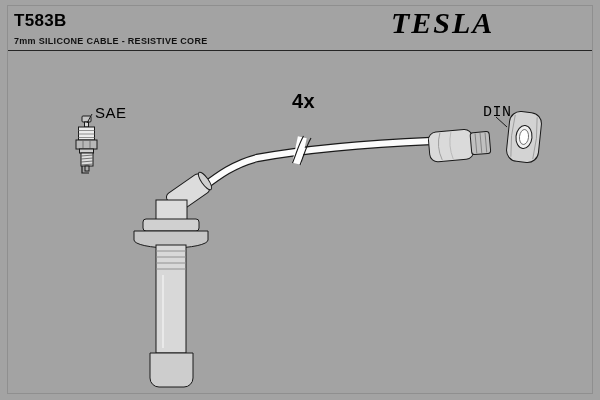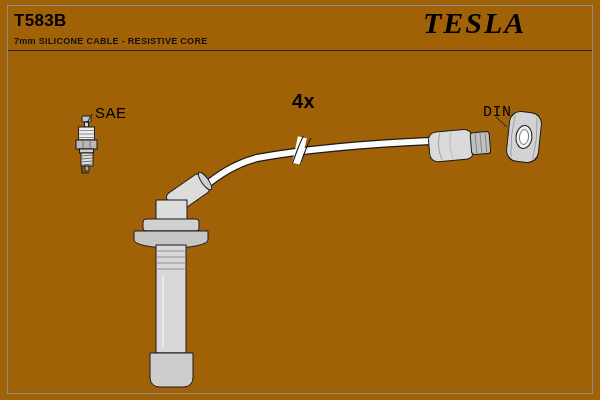--- a/index.html
+++ b/index.html
@@ -1,35 +1,35 @@
 <!DOCTYPE html>
 <html><head>
 <meta charset="utf-8">
 <style>
   html,body{margin:0;padding:0;background:#ffffff;}
   .page{
-    position:relative;width:600px;height:400px;background:#a16207;
+    position:relative;width:600px;height:400px;background:#a3a3a3;
     font-family:"Liberation Sans",sans-serif;color:#111;overflow:hidden;
   }
   .frame{
     position:absolute;left:7px;top:5px;width:584px;height:387px;
     border:1px solid #8f8f8f;pointer-events:none;
   }
   .part-number{
     position:absolute;left:14px;top:11px;
     font-size:17px;font-weight:700;letter-spacing:.3px;color:#000;
   }
   .subtitle{
     position:absolute;left:14px;top:36px;
     font-size:9px;letter-spacing:.3px;color:#111;font-weight:bold;
   }
   .brand{
     position:absolute;left:391px;top:6px;
     font-family:"Liberation Serif",serif;font-style:italic;font-weight:700;
-    font-size:30px;letter-spacing:2px;color:#000;margin-left:32px;
+    font-size:30px;letter-spacing:2px;color:#000;
   }
   .rule{
     position:absolute;left:8px;top:50px;width:584px;height:1px;background:#262626;
   }
   .diagram-svg{position:absolute;left:0;top:0;}
   .dlabel{position:absolute;font-size:15px;letter-spacing:.5px;color:#000;}
   .lbl-sae{left:95px;top:104px;}
   .lbl-din{left:483px;top:104px;font-family:Liberation Mono, monospace;}
   .lbl-qty{left:292px;top:90px;font-size:20px;font-weight:700;}
 </style>

